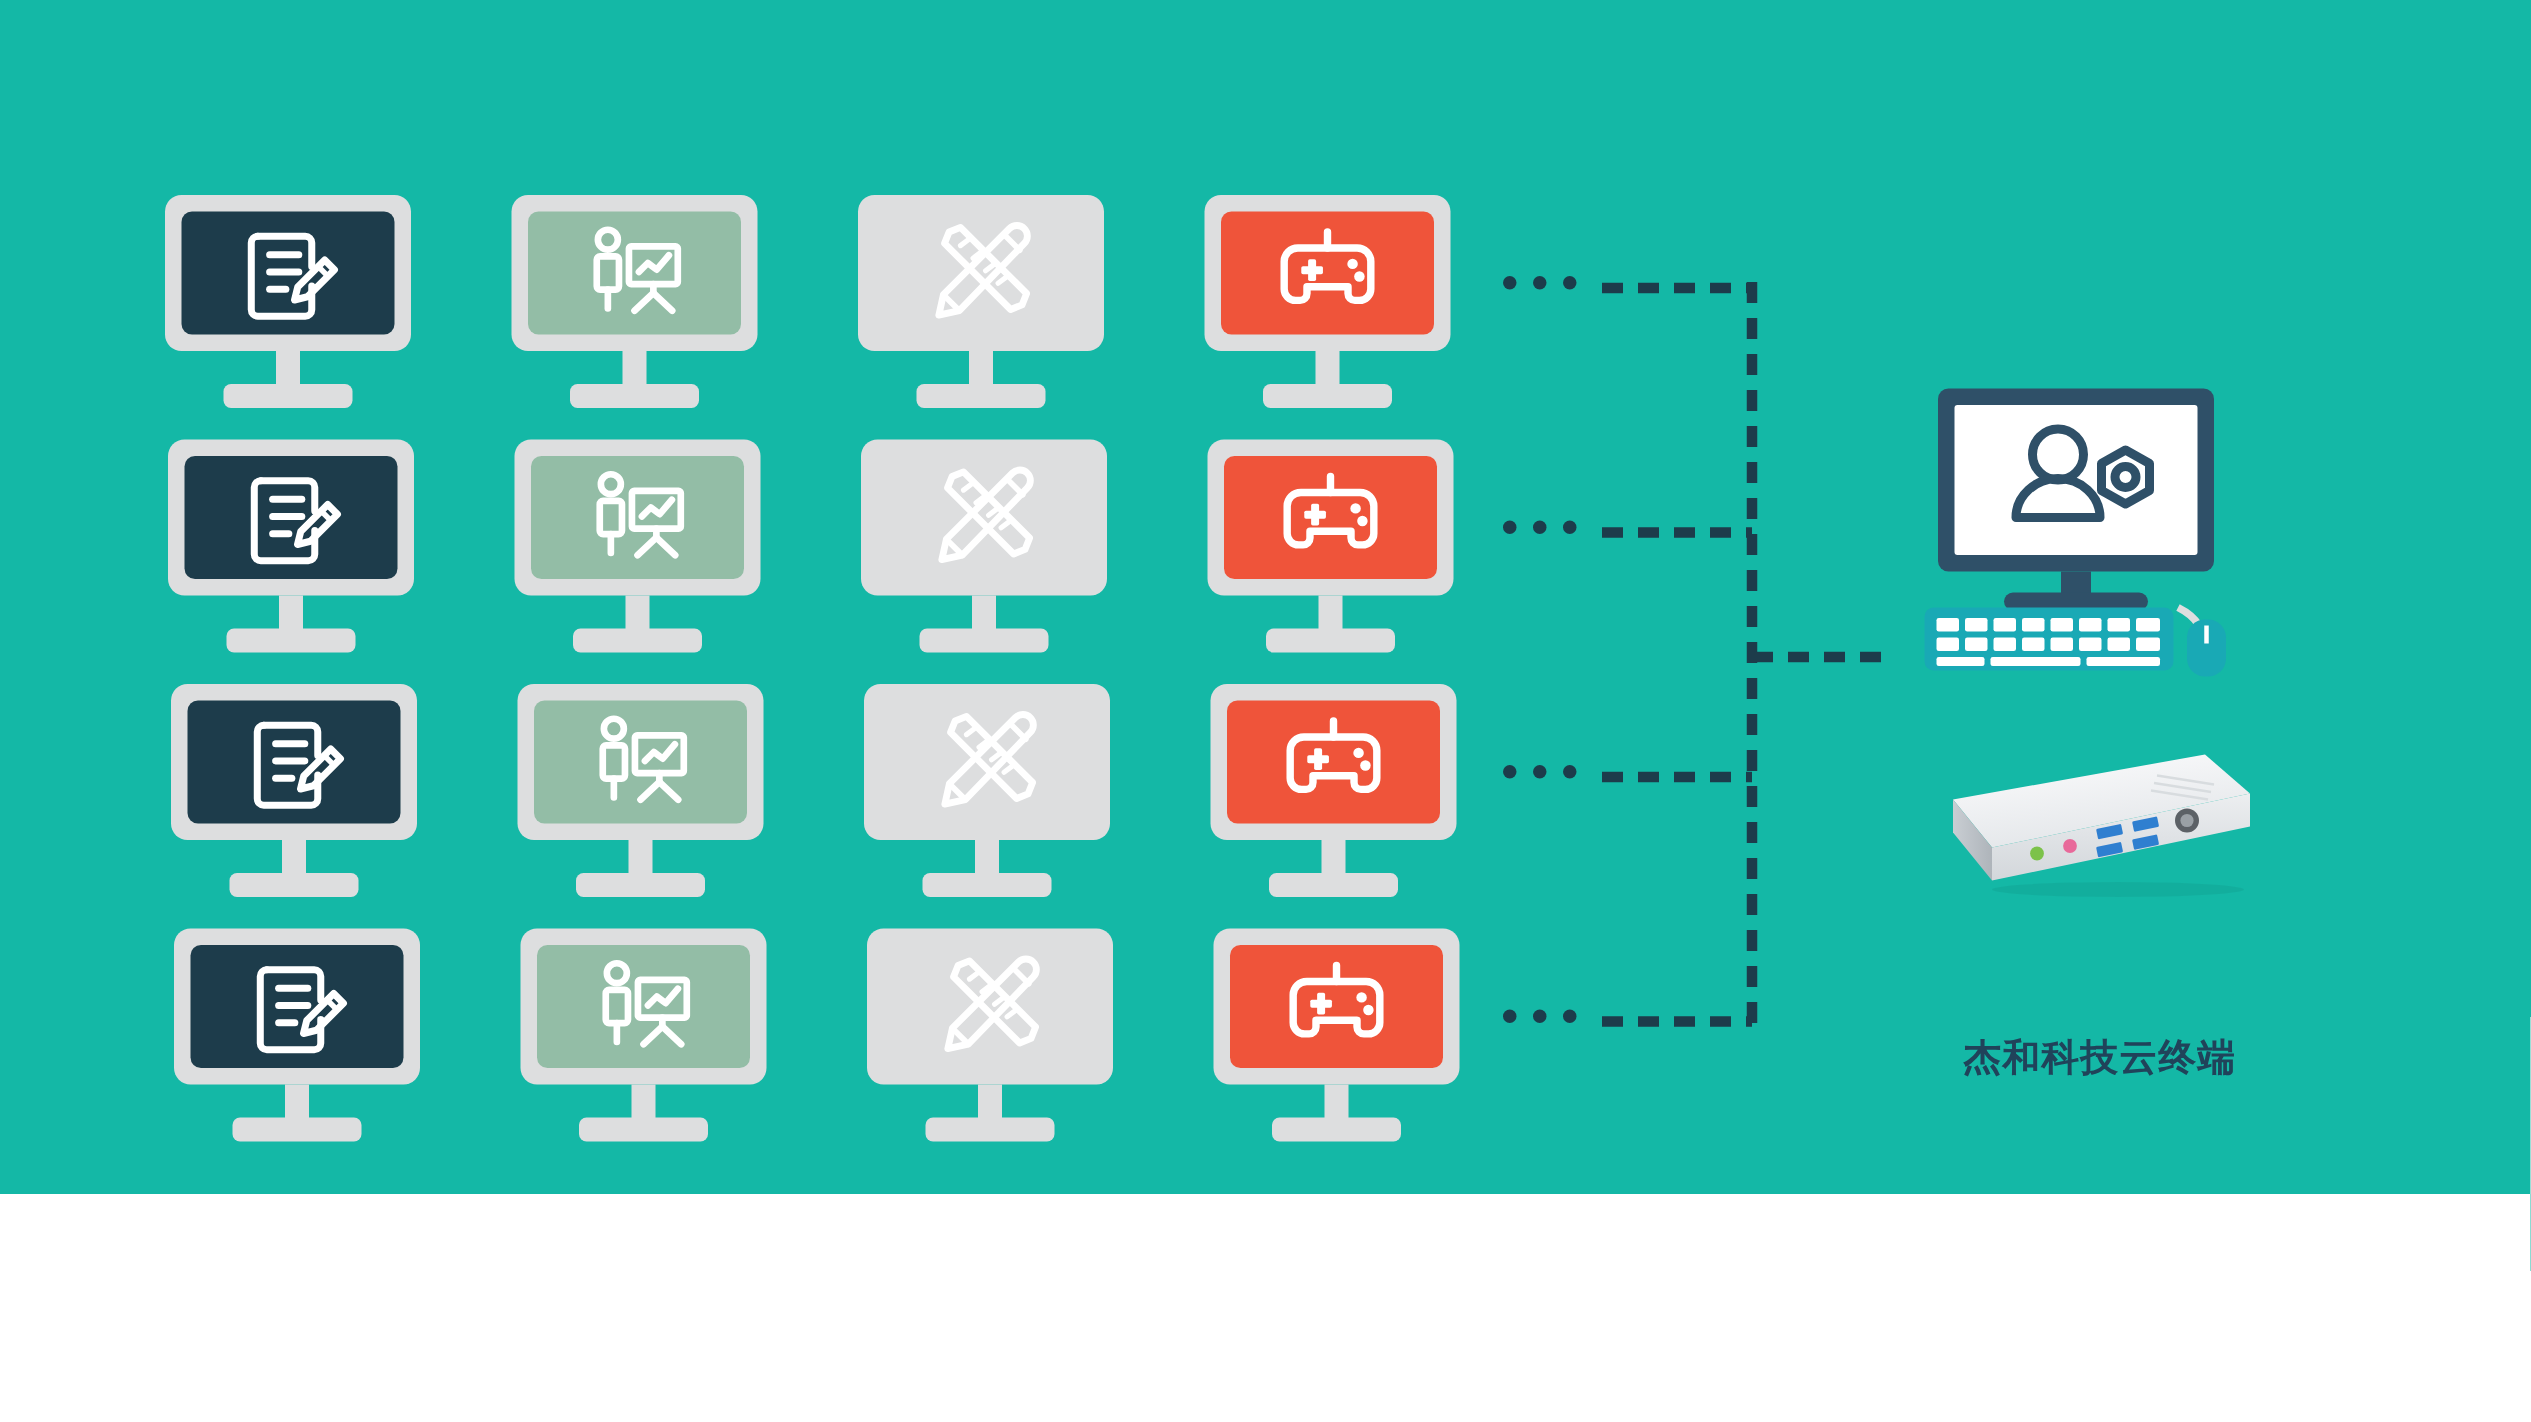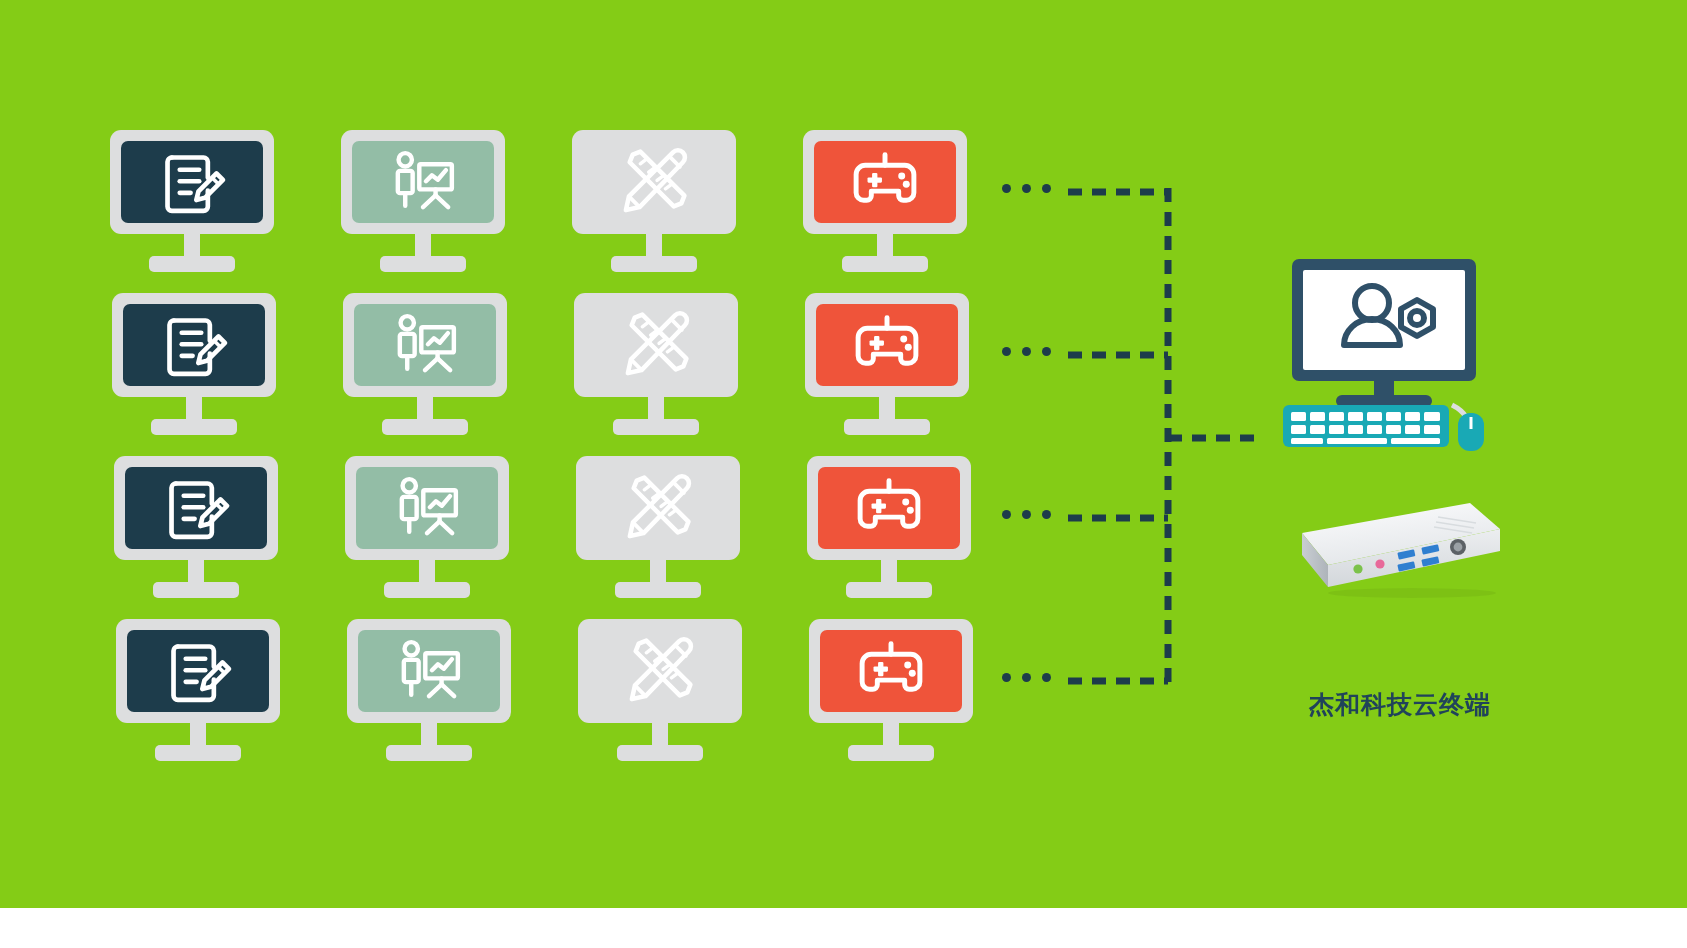--- a/index.html
+++ b/index.html
@@ -4,22 +4,22 @@
 <style>
   html, body {
     margin: 0;
     padding: 0;
     background: #ffffff;
     font-family: "Liberation Sans", "DejaVu Sans", sans-serif;
   }
   #stage {
     position: relative;
     width: 1687px;
-    height: 908px;
-    background: #84cc16;
+    height: 796px;
+    background: #14b8a6;
     overflow: hidden;
   }
 
   
   .client-grid {
     position: absolute;
     left: 110px;
     top: 130px;
     width: 880px;
     height: 640px;

